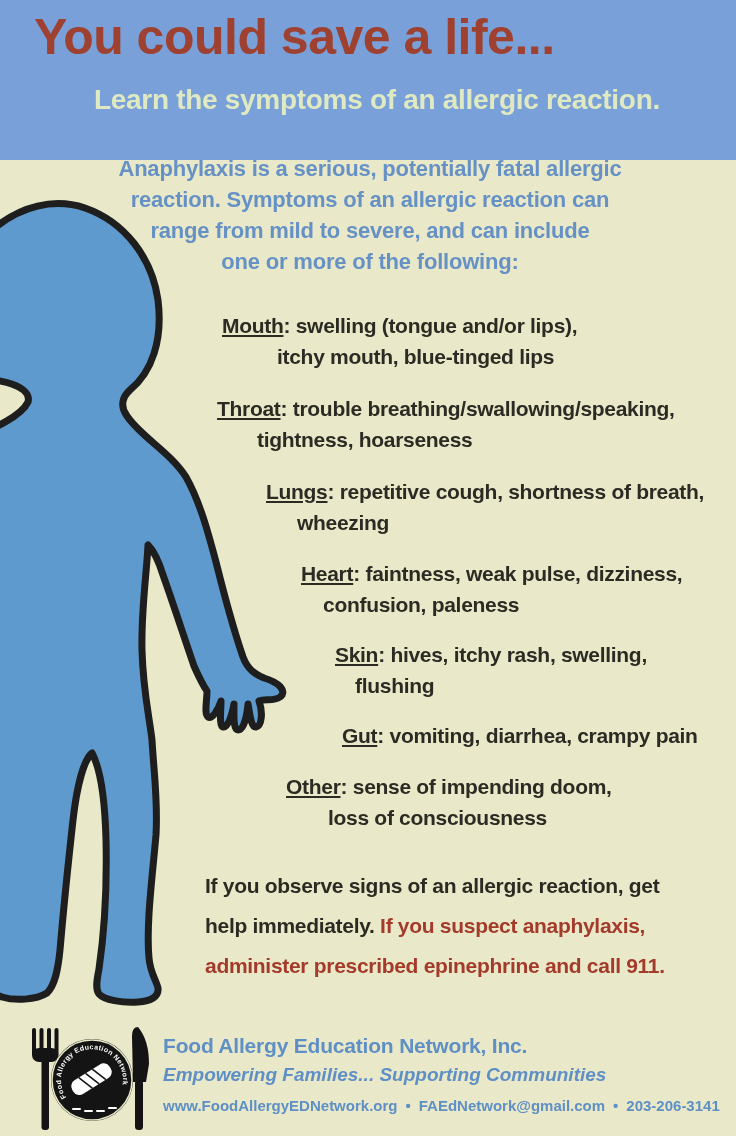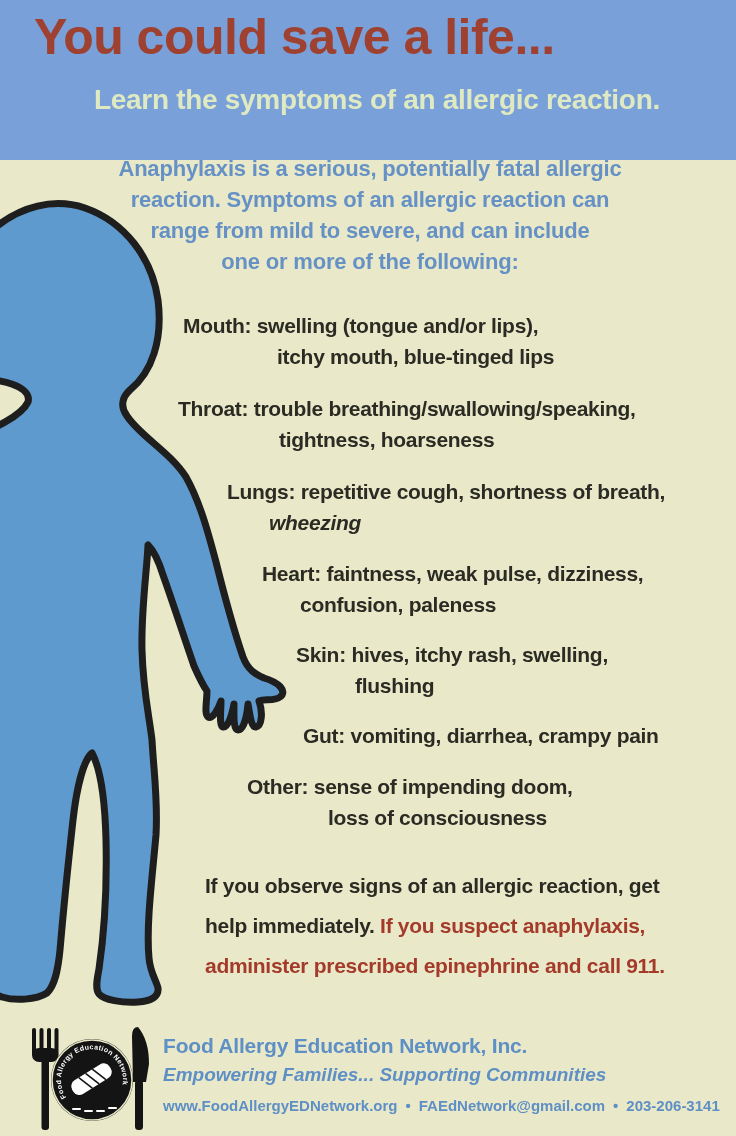--- a/index.html
+++ b/index.html
@@ -31,26 +31,26 @@
     text-align:center;color:#6691c5;
     font-size:22px;font-weight:bold;
     line-height:31px;letter-spacing:-0.2px;
   }
   
   .symptom{
     position:absolute;color:#2b2b24;
     font-size:21px;font-weight:bold;line-height:31px;
     letter-spacing:-0.3px;white-space:nowrap;
   }
-  .symptom .lbl{}
+  .symptom .lbl{text-decoration:underline;margin-left:39px;}
   .symptom .line2:empty{display:none;}
   .s1{left:183px;top:310px;} .s1 .line2{margin-left:94px;}
-  .s2{left:178px;top:393px;} .s2 .line2{margin-left:101px;}
-  .s3{left:227px;top:476px;} .s3 .line2{margin-left:42px;font-style:italic;}
-  .s4{left:262px;top:558px;} .s4 .line2{margin-left:38px;}
+  .s2{left:178px;top:393px;} .s2 .line2{margin-left:79px;}
+  .s3{left:227px;top:476px;} .s3 .line2{margin-left:70px;}
+  .s4{left:262px;top:558px;} .s4 .line2{margin-left:61px;}
   .s5{left:296px;top:639px;} .s5 .line2{margin-left:59px;}
   .s6{left:303px;top:720px;}
   .s7{left:247px;top:771px;} .s7 .line2{margin-left:81px;}
   
   .alert{
     position:absolute;left:205px;top:866px;width:531px;
     font-size:21px;font-weight:bold;line-height:40px;
     letter-spacing:-0.3px;color:#2b2b24;white-space:nowrap;
   }
   .alert .red{color:#a43b2a;}

